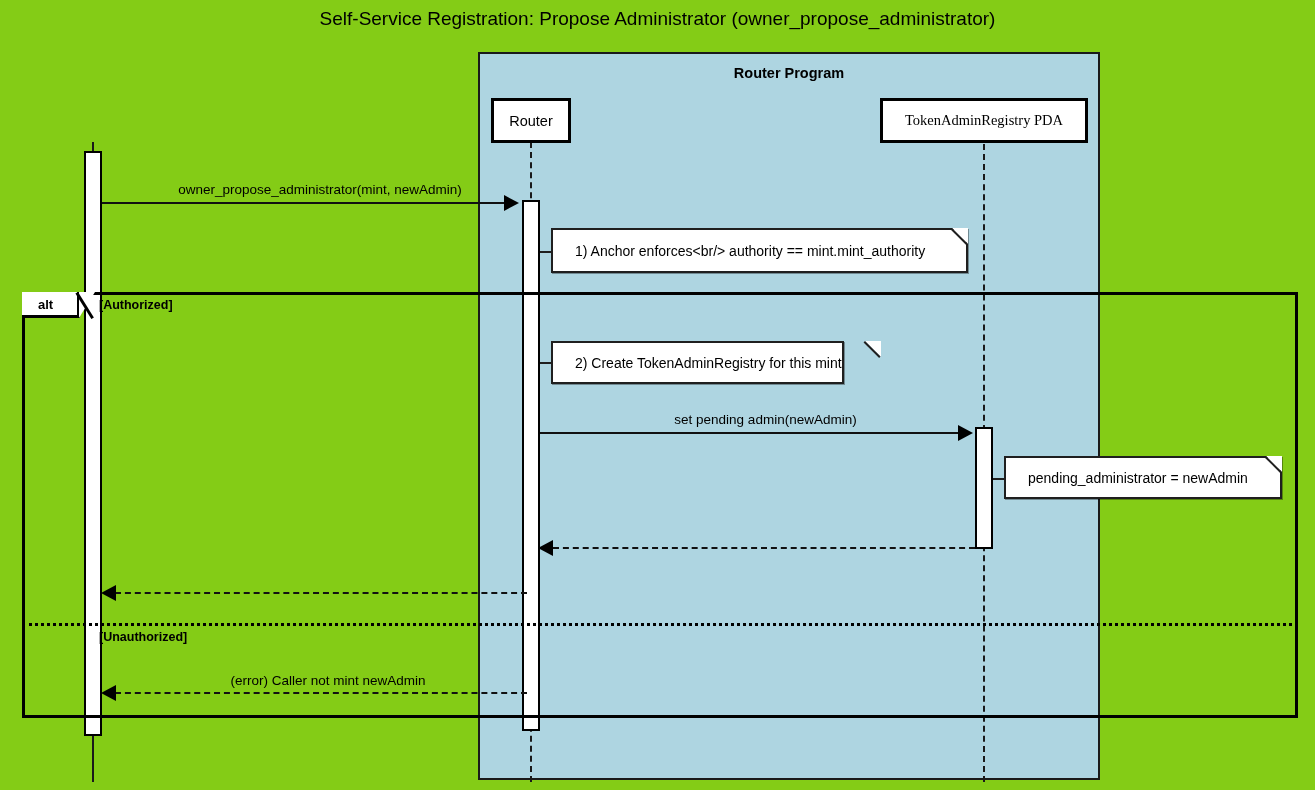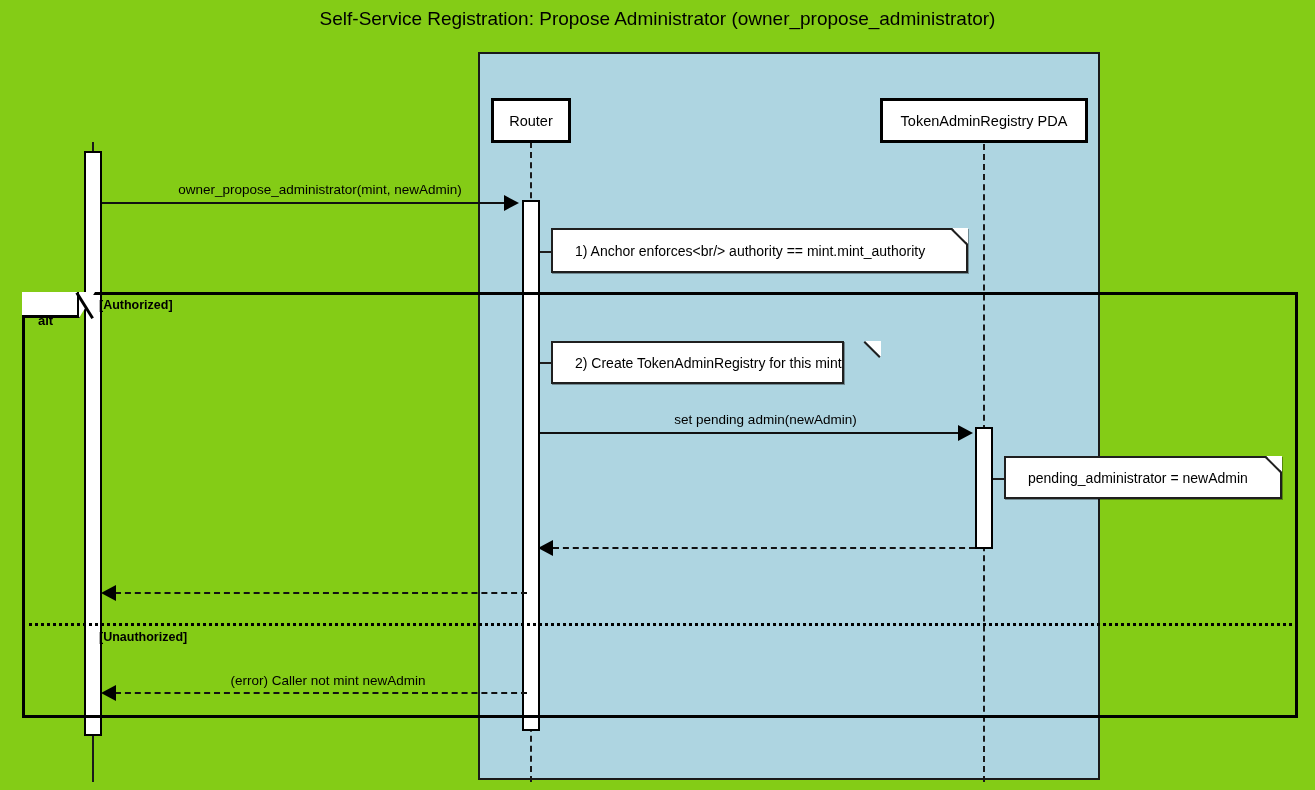--- a/index.html
+++ b/index.html
@@ -146,21 +146,20 @@
     border-top: none;
     border-left: none;
     box-sizing: border-box;
   }
   .frame-op {
     position: absolute;
     font-size: 13px;
     font-weight: bold;
     color: #000000;
     white-space: nowrap;
-    margin-top: 16px;
   }
   .guard {
     position: absolute;
     font-size: 12.5px;
     font-weight: bold;
     color: #000000;
     white-space: nowrap;
   }
   .divider {
     position: absolute;
@@ -169,34 +168,35 @@
   }
 </style>
 </head>
 <body>
 
 <div id="canvas">
 
   <div id="diagram-title">Self-Service Registration: Propose Administrator (owner_propose_administrator)</div>
 
   <div class="region-box" style="left:478px; top:52px; width:622px; height:728px;"></div>
+  <div class="region-label" style="left:478px; top:65px; width:622px;">Router Program</div>
 
   <div class="lifeline-solid" style="left:92px; top:142px; height:640px;"></div>
   <div class="lifeline" style="left:92px; top:718px; height:64px;"></div>
 
   <div class="lifeline" style="left:530px; top:142px; height:640px;"></div>
 
   <div class="lifeline" style="left:983px; top:144px; height:638px;"></div>
 
 
   <div class="participant" style="left:491px; top:98px; width:80px; height:45px;">
     <span>Router</span>
   </div>
 
-  <div class="participant" style="left:880px; top:98px; width:208px; height:45px;">
+  <div class="participant" style="left:880px; top:98px; width:208px; height:45px;font-family:Liberation Serif, serif;">
     <span>TokenAdminRegistry PDA</span>
   </div>
 
   <div class="activation" style="left:84px; top:151px; width:18px; height:585px;"></div>
 
   <div class="activation" style="left:522px; top:200px; width:18px; height:531px;"></div>
 
   <div class="activation" style="left:975px; top:427px; width:18px; height:122px;"></div>
 
   <div class="msg-label" style="left:102px; top:182px; width:420px;">owner_propose_administrator(mint, newAdmin)</div>

